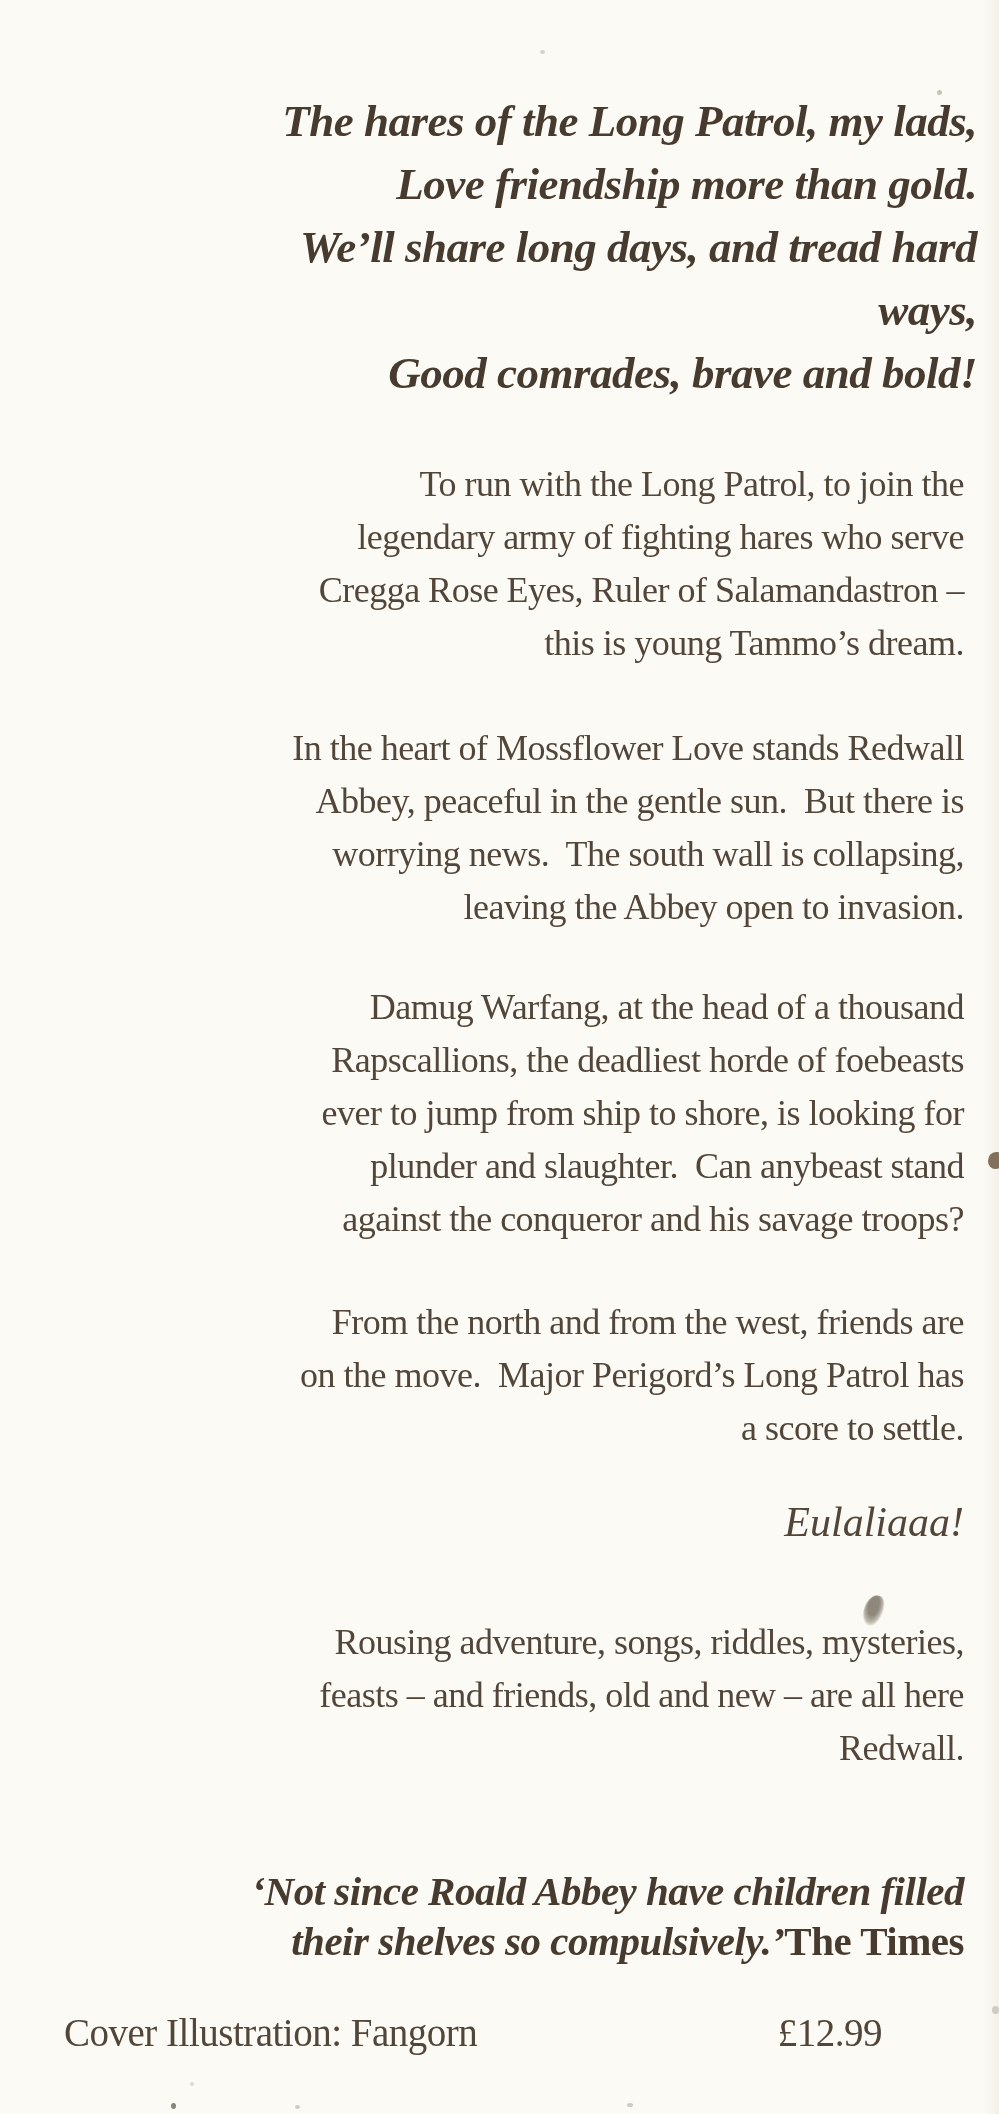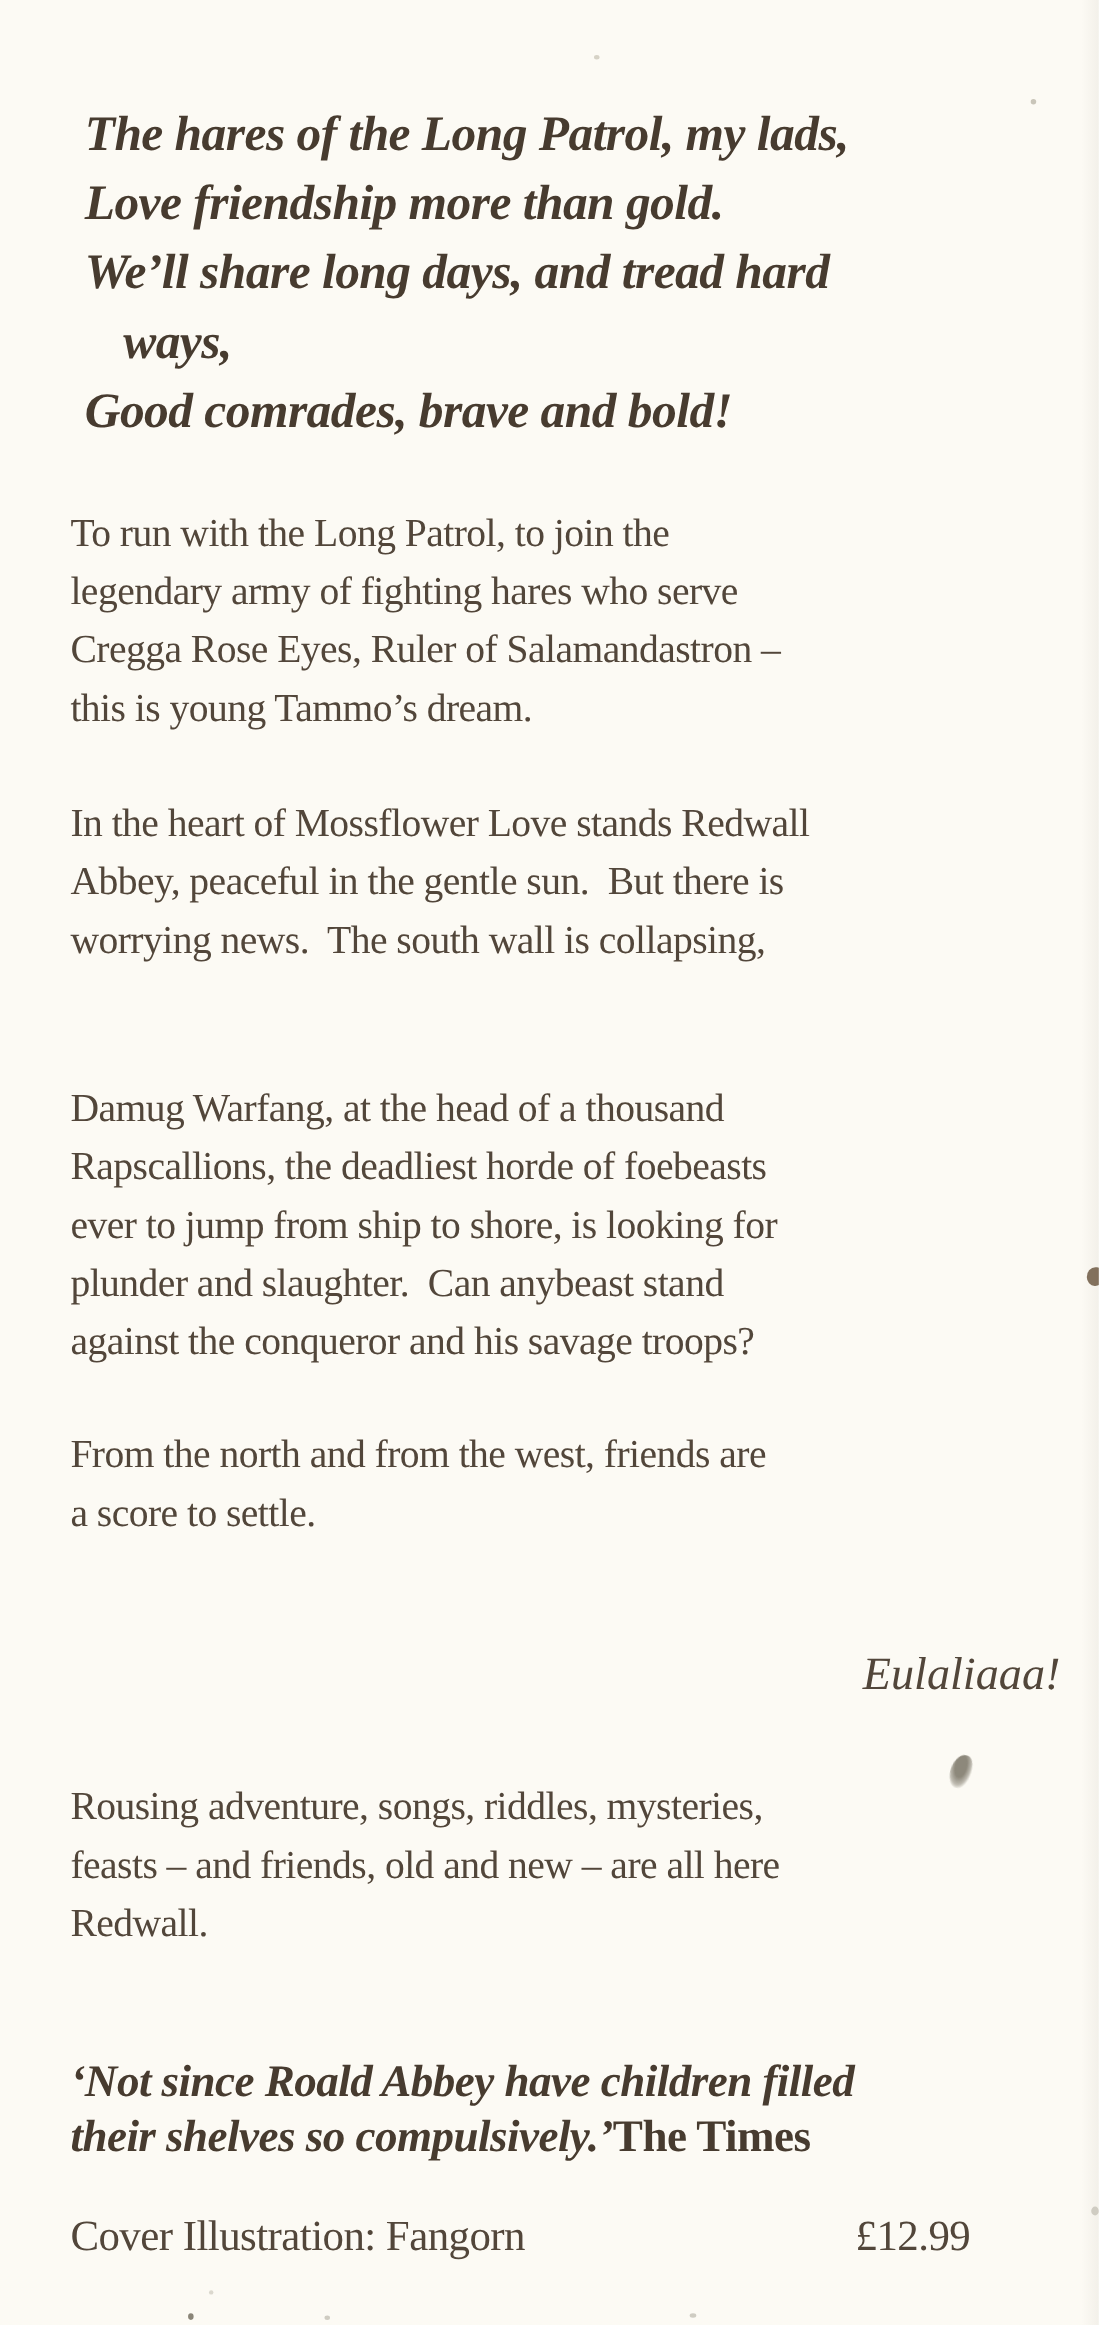--- a/index.html
+++ b/index.html
@@ -18,21 +18,21 @@
     font-family:"Liberation Serif", serif;
     color:var(--ink);
     overflow:hidden;
   }
   .edge-shade{
     position:absolute;right:0;top:0;width:16px;height:100%;
     background:linear-gradient(to right, rgba(120,110,95,0), rgba(120,110,95,0.07));
     pointer-events:none;
   }
   .block{position:absolute;left:64px;width:900px;}
-  .line{white-space:pre;}
+  .line{white-space:pre;text-align:right;}
 
   .poem{top:90px;left:77px;font-size:45px;line-height:63px;font-weight:bold;font-style:italic;color:var(--ink-bold);letter-spacing:-0.5px;}
   .poem .indent{padding-left:35px;}
 
   .body-text{font-size:36px;line-height:53px;letter-spacing:-0.5px;}
   .para1{top:458px;}
   .para2{top:722px;}
   .para3{top:981px;}
   .para4{top:1296px;}
   .closing{top:1616px;}
@@ -87,32 +87,34 @@
     <div class="line">To run with the Long Patrol, to join the</div>
     <div class="line">legendary army of fighting hares who serve</div>
     <div class="line">Cregga Rose Eyes, Ruler of Salamandastron –</div>
     <div class="line">this is young Tammo’s dream.</div>
   </div>
 
   <div class="block body-text para2">
     <div class="line">In the heart of Mossflower Love stands Redwall</div>
     <div class="line">Abbey, peaceful in the gentle sun.  But there is</div>
     <div class="line">worrying news.  The south wall is collapsing,</div>
+    <div class="line">leaving the Abbey open to invasion.</div>
   </div>
 
   <div class="block body-text para3">
     <div class="line">Damug Warfang, at the head of a thousand</div>
     <div class="line">Rapscallions, the deadliest horde of foebeasts</div>
     <div class="line">ever to jump from ship to shore, is looking for</div>
     <div class="line">plunder and slaughter.  Can anybeast stand</div>
     <div class="line">against the conqueror and his savage troops?</div>
   </div>
 
   <div class="block body-text para4">
     <div class="line">From the north and from the west, friends are</div>
+    <div class="line">on the move.  Major Perigord’s Long Patrol has</div>
     <div class="line">a score to settle.</div>
   </div>
 
   <div class="block cry">Eulaliaaa!</div>
 
   <div class="block body-text closing">
     <div class="line">Rousing adventure, songs, riddles, mysteries,</div>
     <div class="line">feasts – and friends, old and new – are all here</div>
     <div class="line">Redwall.</div>
   </div>

